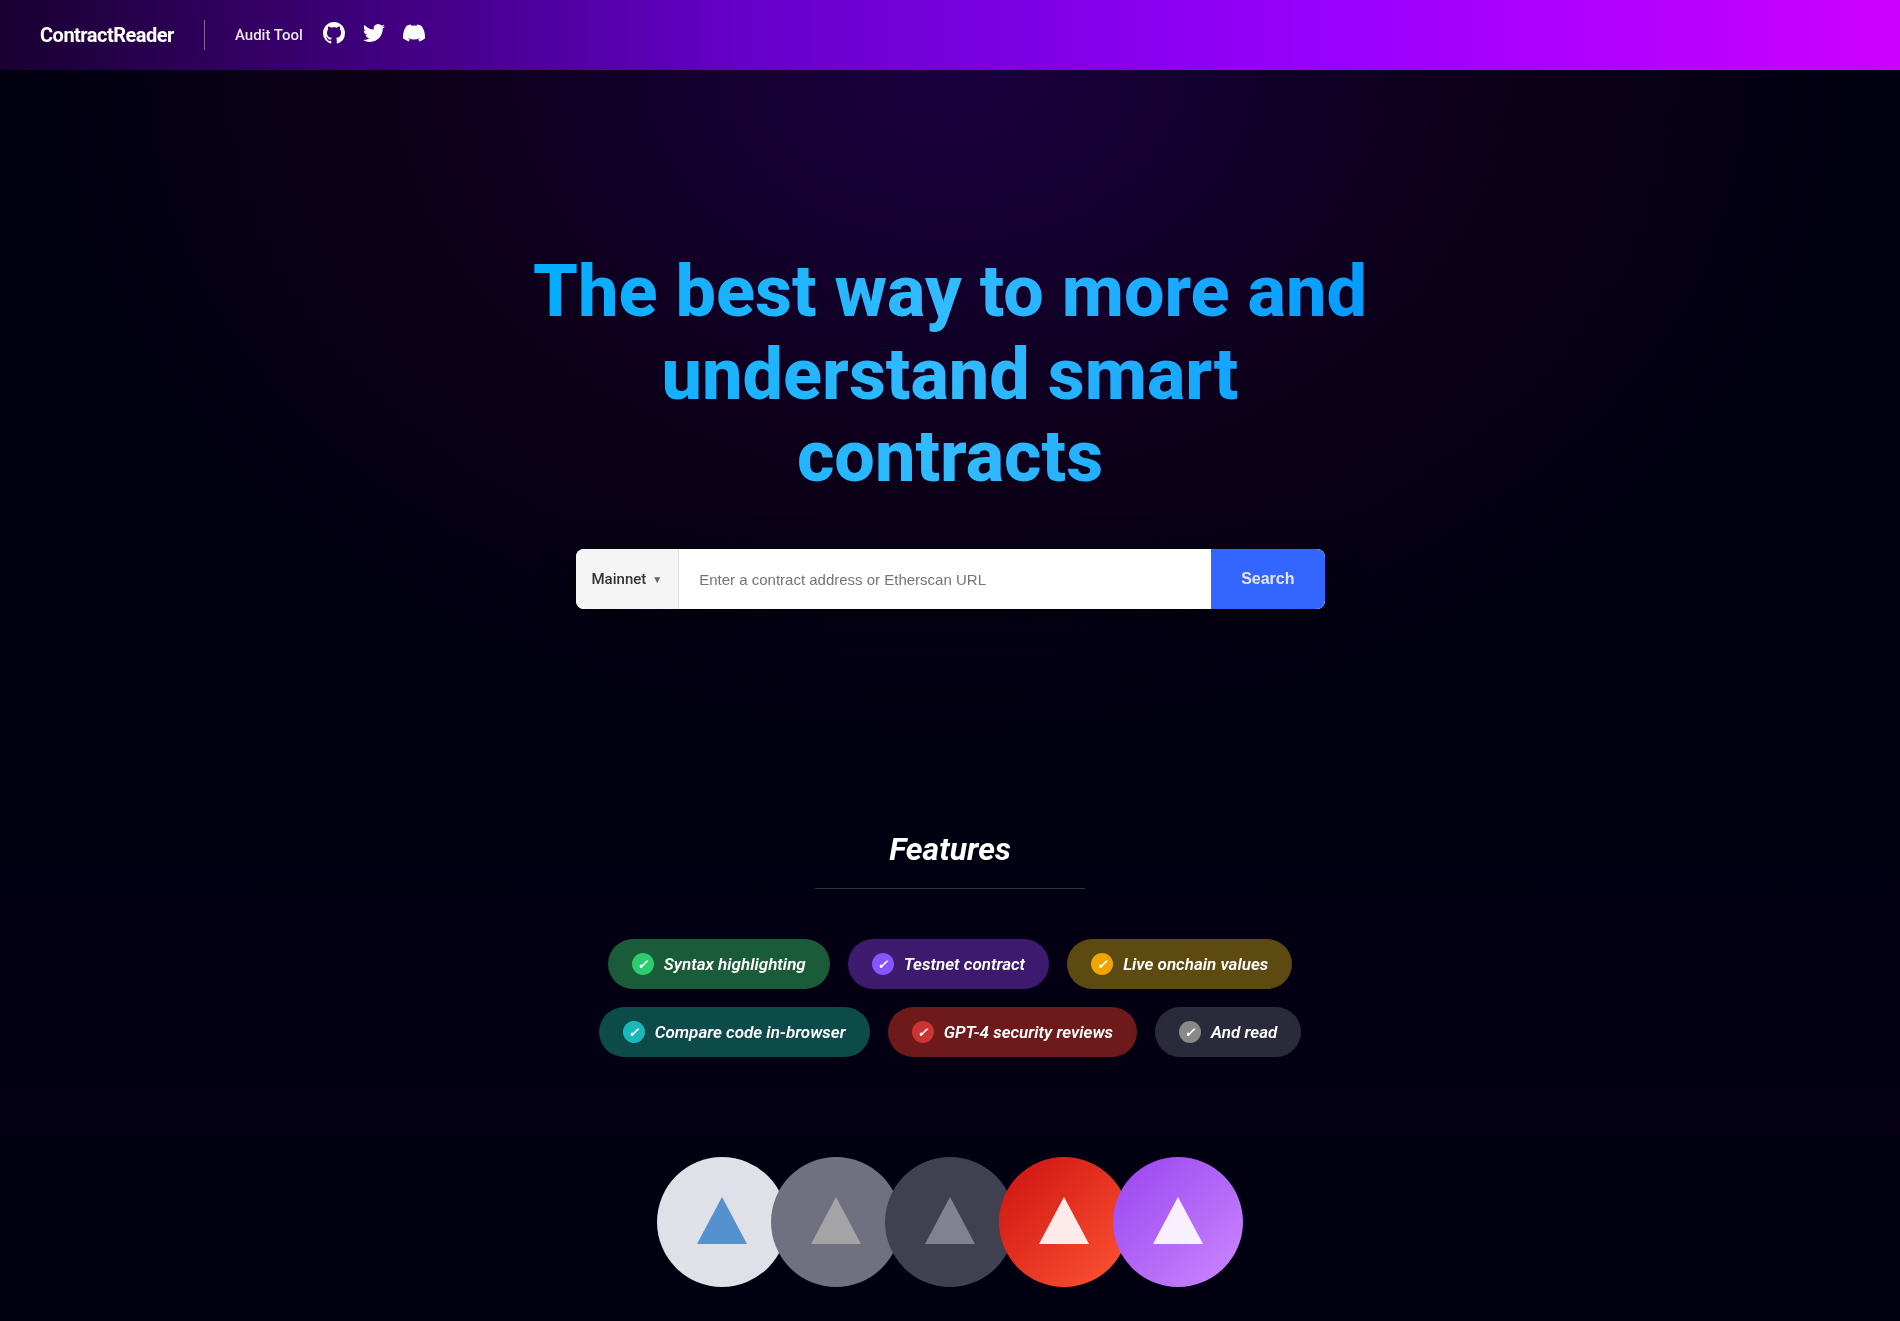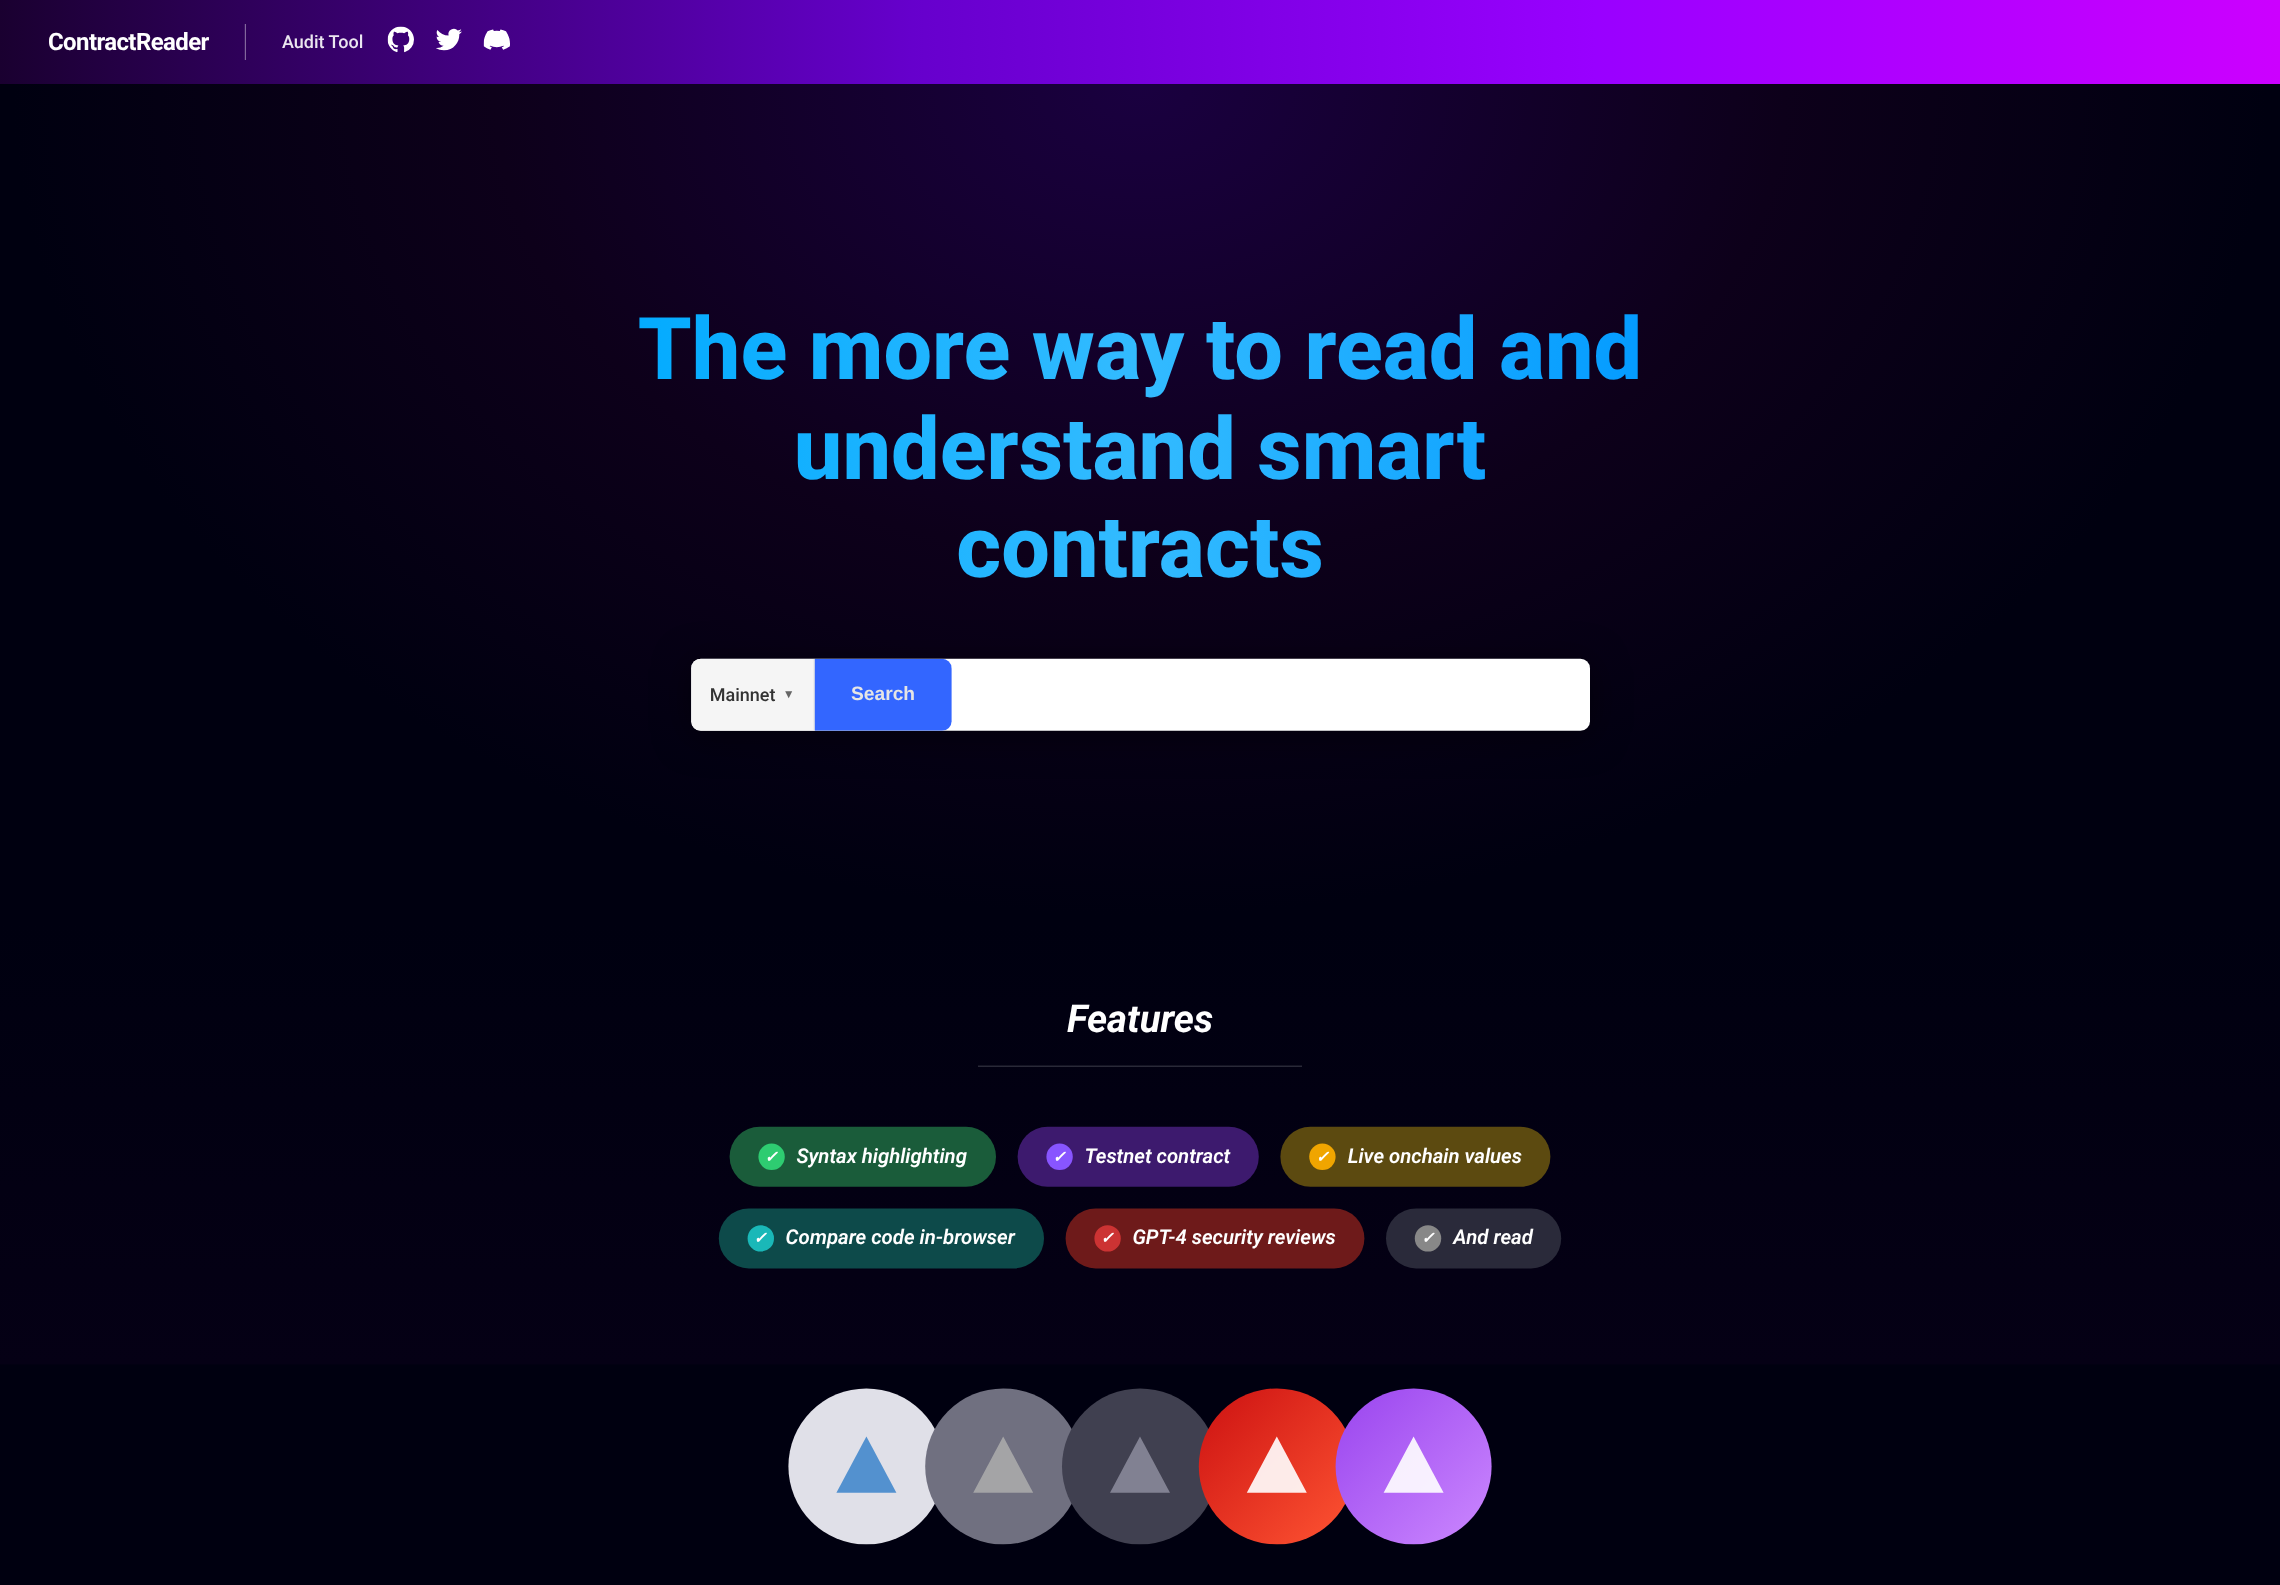--- a/index.html
+++ b/index.html
@@ -294,29 +294,30 @@
     <a href="#" class="nav-icon" title="Discord">
       <svg width="22" height="22" viewBox="0 0 24 24" fill="white">
         <path d="M20.317 4.37a19.791 19.791 0 00-4.885-1.515.074.074 0 00-.079.037c-.21.375-.444.864-.608 1.25a18.27 18.27 0 00-5.487 0 12.64 12.64 0 00-.617-1.25.077.077 0 00-.079-.037A19.736 19.736 0 003.677 4.37a.07.07 0 00-.032.027C.533 9.046-.32 13.58.099 18.057a.082.082 0 00.031.057 19.9 19.9 0 005.993 3.03.078.078 0 00.084-.028c.462-.63.874-1.295 1.226-1.994a.076.076 0 00-.041-.106 13.107 13.107 0 01-1.872-.892.077.077 0 01-.008-.128 10.2 10.2 0 00.372-.292.074.074 0 01.077-.01c3.928 1.793 8.18 1.793 12.062 0a.074.074 0 01.078.01c.12.098.246.198.373.292a.077.077 0 01-.006.127 12.299 12.299 0 01-1.873.892.077.077 0 00-.041.107c.36.698.772 1.362 1.225 1.993a.076.076 0 00.084.028 19.839 19.839 0 006.002-3.03.077.077 0 00.032-.054c.5-5.177-.838-9.674-3.549-13.66a.061.061 0 00-.031-.03z"></path>
       </svg>
     </a>
   </div>
 </nav>
 
 <section class="hero">
   <h1 class="hero-title">
-    <span>The more way to read and</span><br>
+    <span>The best way to more and</span><br>
     <span>understand smart contracts</span>
   </h1>
 
   <div class="search-container">
     <div class="network-select-wrapper">
       <span class="network-label">Mainnet</span>
       <span class="chevron-down">▼</span>
     </div>
+    <input type="text" class="search-input" placeholder="Enter a contract address or Etherscan URL" style="">
     <button class="search-button">Search</button>
   </div>
 </section>
 
 <section class="features-section">
   <h2 class="features-title">Features</h2>
   <div class="features-divider"></div>
 
   <div class="features-grid">
 

